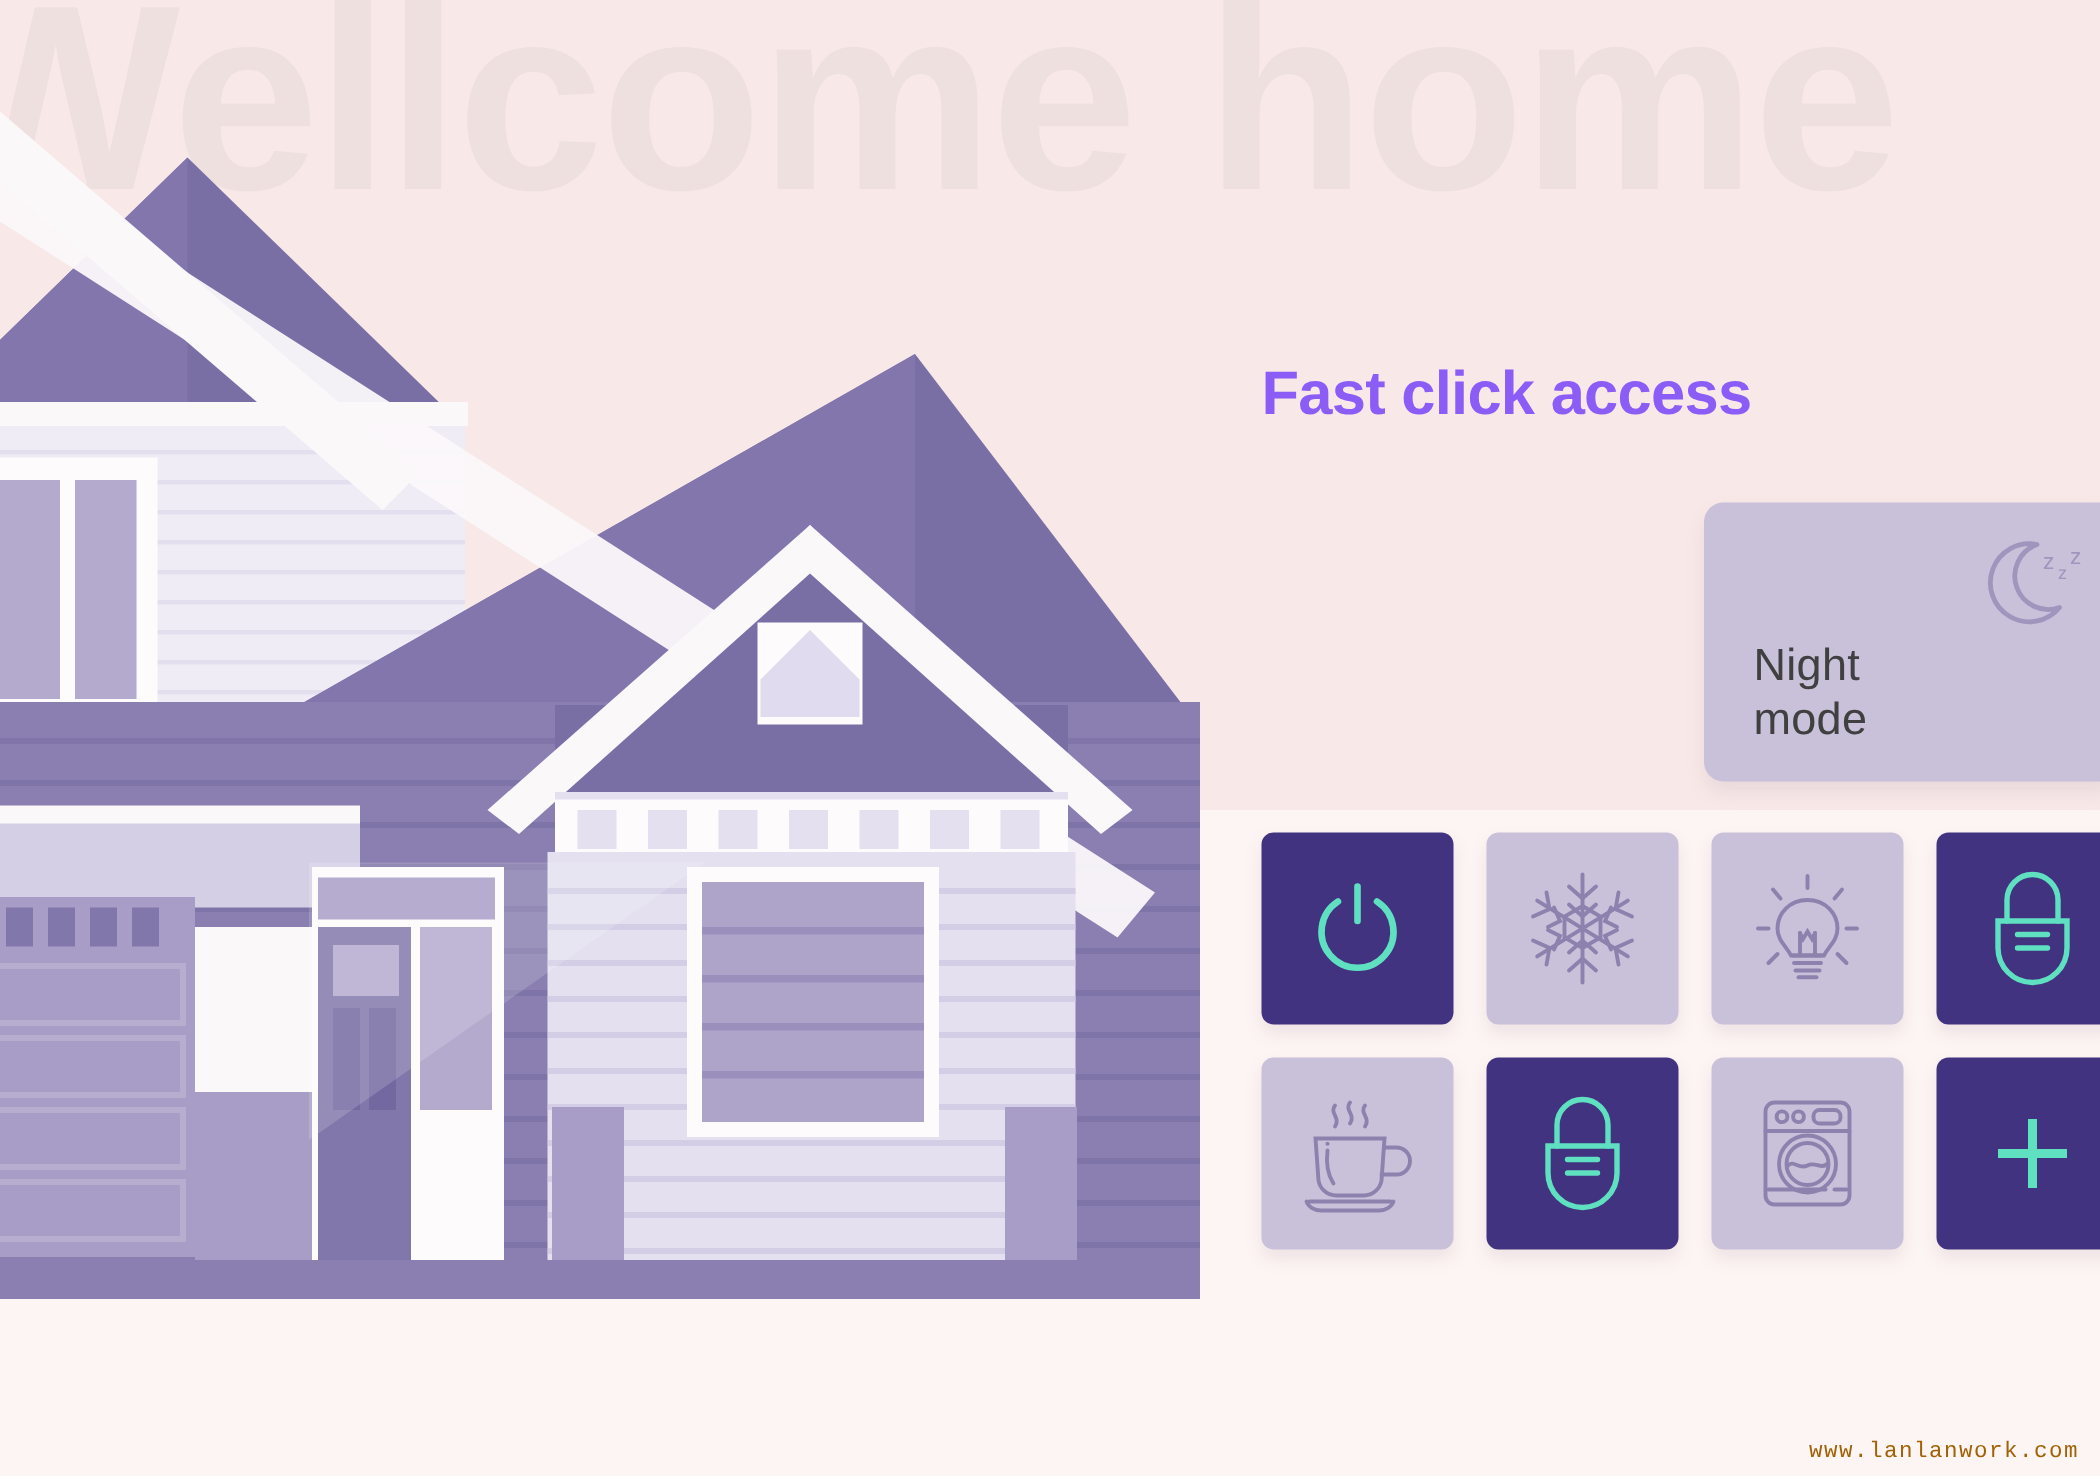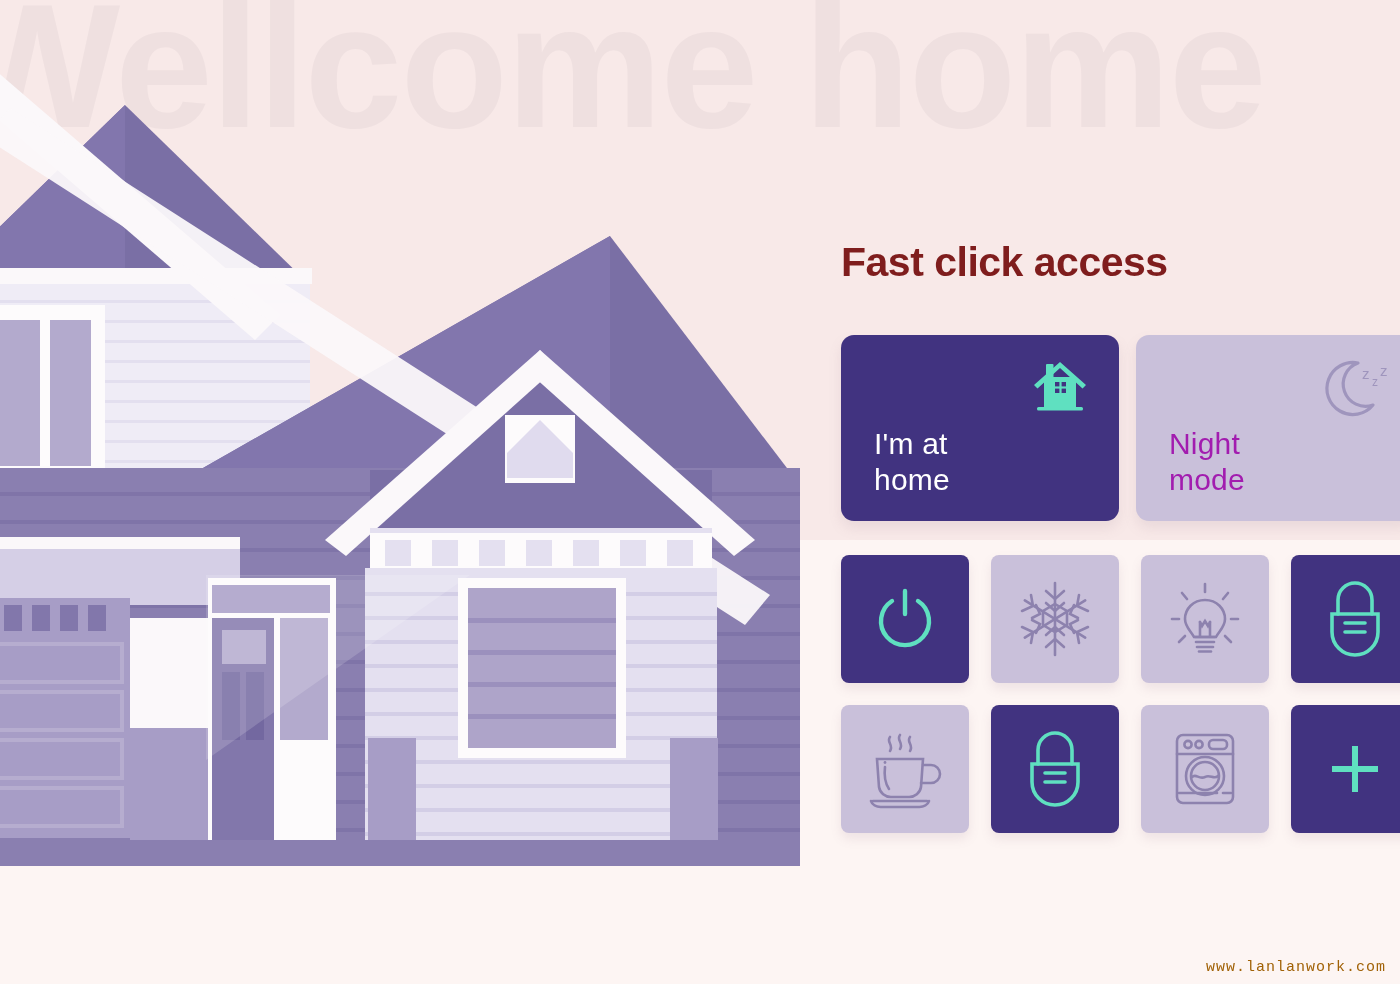--- a/index.html
+++ b/index.html
@@ -54,21 +54,21 @@
   
   .panel {
     position: absolute;
     left: 841px; top: 240px;
     width: 560px;
   }
   .panel-title {
     font-size: 41px;
     font-weight: 700;
     letter-spacing: -0.5px;
-    color: #7f1d1d;
+    color: #8b5cf6;
     line-height: 1.1;
     margin-bottom: 50px;
   }
 
   
   .big-row {
     position: absolute;
     left: 841px; top: 335px;
     width: 600px; height: 186px;
   }
@@ -85,21 +85,21 @@
   .big-card .card-label {
     position: absolute;
     left: 33px; bottom: 24px;
     font-size: 30px;
     font-weight: 300;
     line-height: 1.18;
     letter-spacing: 0.2px;
     white-space: pre-line;
   }
   .big-card.dark  .card-label { color: #ffffff; }
-  .big-card.light .card-label { color: #a21caf; }
+  .big-card.light .card-label { color: #404040; }
   .big-card .card-icon {
     position: absolute;
     right: 28px; top: 22px;
     width: 62px; height: 62px;
   }
   .big-card.light .card-icon { right: 22px; top: 14px; width: 74px; height: 74px; }
 
   
   .tile-grid {
     position: absolute;
@@ -298,40 +298,20 @@
       <polygon points="206,575 470,575 206,760" fill="#ffffff" opacity=".16"></polygon>
     </svg>
   </div>
 
   <div class="panel">
     <div class="panel-title">Fast click access</div>
   </div>
 
   <div class="big-row">
 
-    <div class="big-card dark">
-      <div class="card-icon">
-        <svg viewBox="0 0 62 62" width="62" height="62">
-          <g fill="#5fe0c0">
-            <rect x="17" y="7" width="7.5" height="17" rx="1"></rect>
-            <polygon points="31,5 57,28 53.5,31.6 31,11 8.5,31.6 5,28"></polygon>
-            <rect x="15" y="20" width="32" height="31"></rect>
-            <rect x="8" y="50" width="46" height="3.4" rx="1.5"></rect>
-          </g>
-          <g fill="#413380">
-            <rect x="26" y="25" width="4.4" height="4.4"></rect>
-            <rect x="32.6" y="25" width="4.4" height="4.4"></rect>
-            <rect x="26" y="31.6" width="4.4" height="4.4"></rect>
-            <rect x="32.6" y="31.6" width="4.4" height="4.4"></rect>
-          </g>
-        </svg>
-      </div>
-      <div class="card-label">I'm at
-home</div>
-    </div>
 
     <div class="big-card light">
       <div class="card-icon">
         <svg viewBox="0 0 74 74" width="74" height="74">
           <path d="M40 14 A26 26 0 1 0 55 56 A22 22 0 0 1 40 14 Z" fill="none" stroke="#9f95bd" stroke-width="3.2" stroke-linejoin="round"></path>
           <text x="44" y="30" font-family="Liberation Sans, sans-serif" font-size="15" fill="#9f95bd">z</text>
           <text x="54" y="37" font-family="Liberation Sans, sans-serif" font-size="12" fill="#9f95bd">z</text>
           <text x="62" y="27" font-family="Liberation Sans, sans-serif" font-size="15" fill="#9f95bd">z</text>
         </svg>
       </div>

